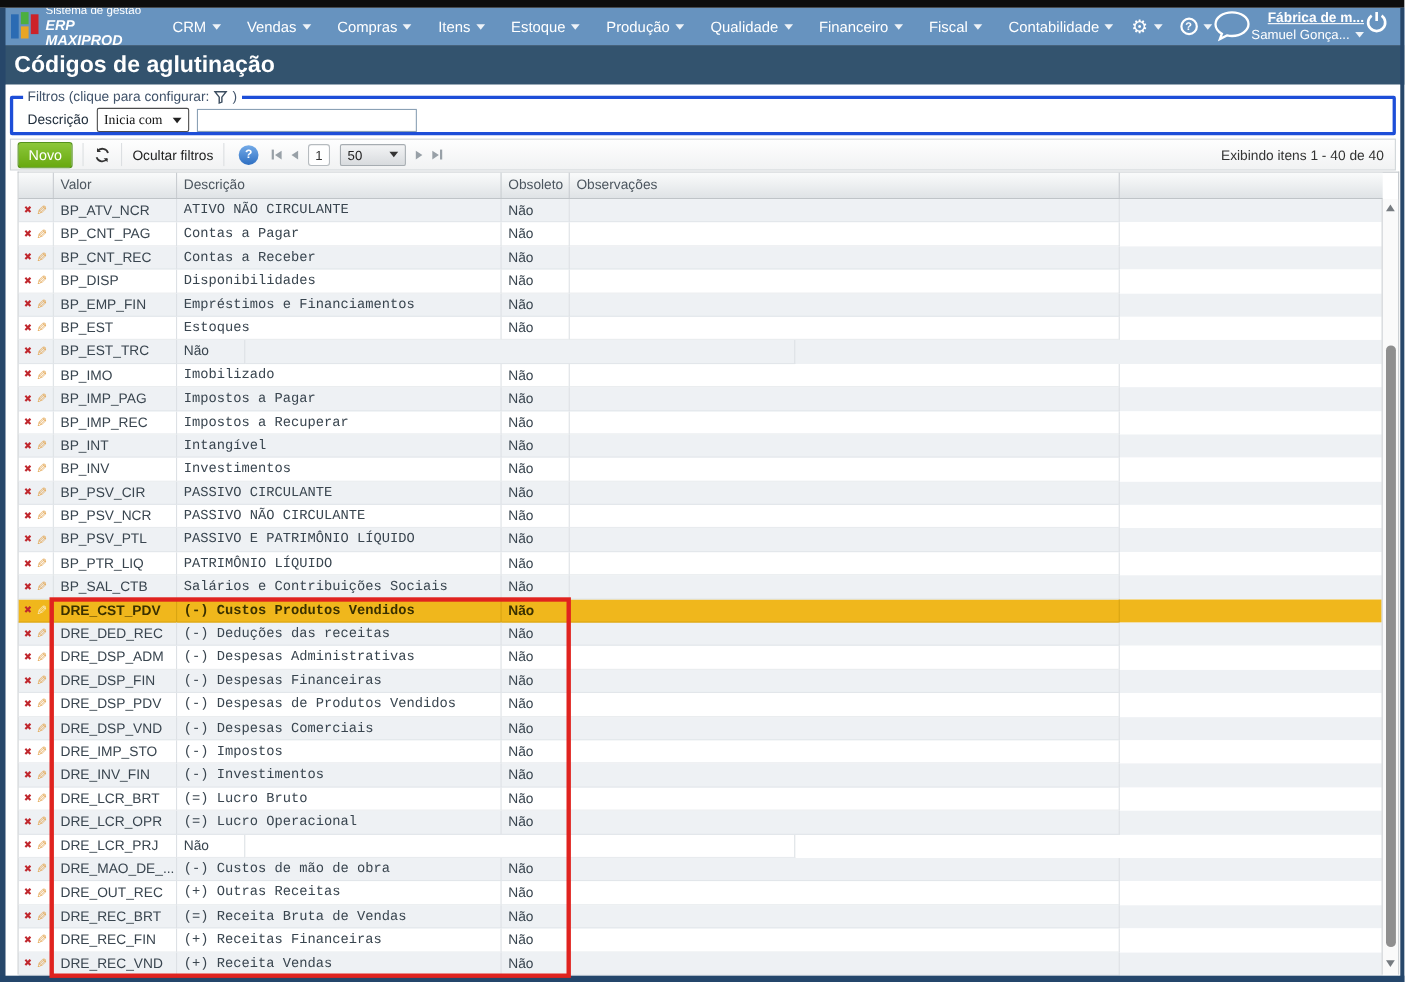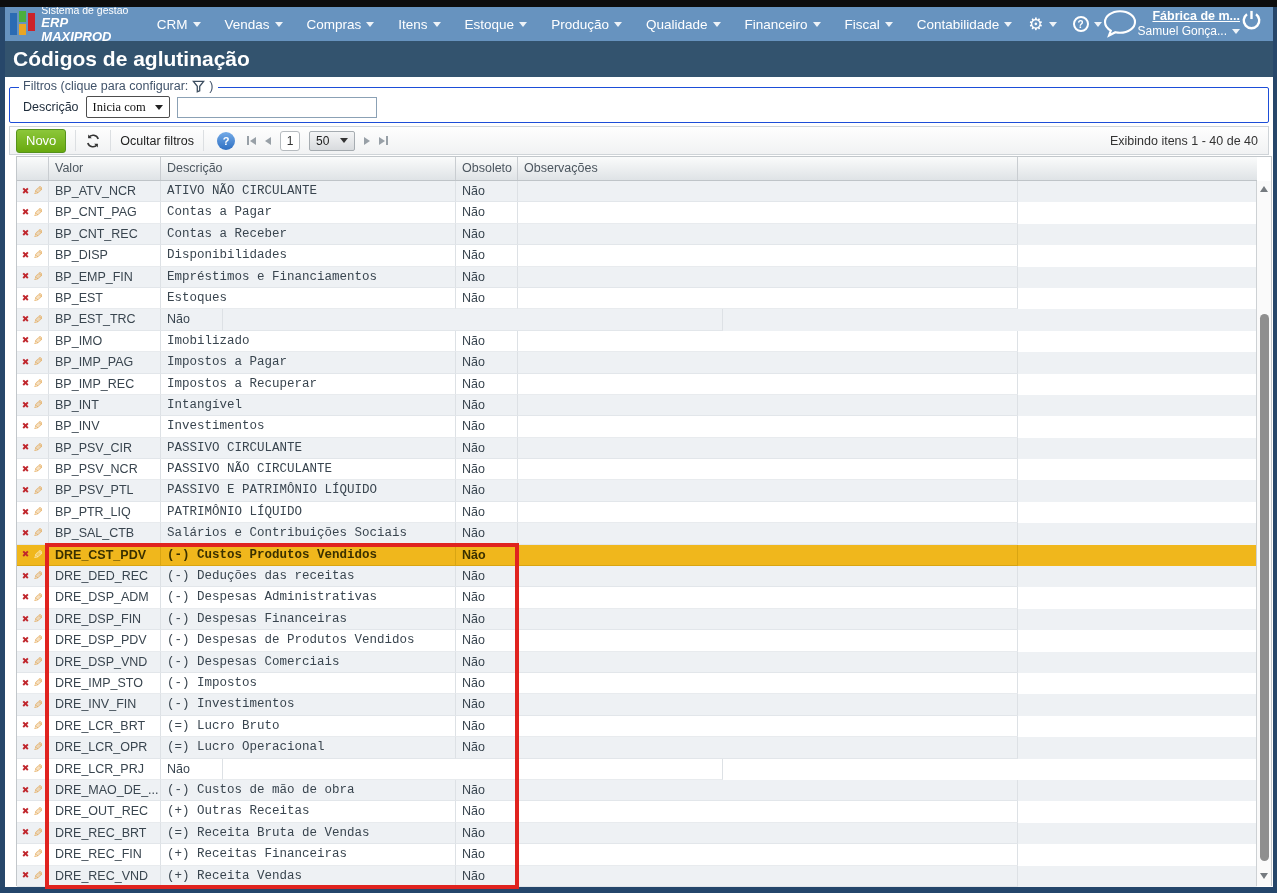--- a/index.html
+++ b/index.html
@@ -36,42 +36,42 @@
   .company-link { font-size:12.5px; text-decoration:underline; font-weight:bold; cursor:pointer; white-space:nowrap; }
   .username { font-size:12px; display:flex; align-items:center; gap:5px; justify-content:flex-end; cursor:pointer; white-space:nowrap; }
 
   
   .titlebar { position:absolute; top:41px; left:0; width:100%; height:36px; background:#33536e; color:#fff; display:flex; align-items:center; padding-left:13px; font-size:21px; font-weight:bold; }
 
   
   .content { position:absolute; top:77px; left:5px; width:1268px; height:810px; background:#fff; }
 
   
-  .filters { position:relative; margin:10px 4px 0 4px; height:36px; border:1px solid #1d4ed8; border-radius:2px; }
+  .filters { position:relative; margin:10px 4px 0 4px; height:36px; border:3px solid #1d4ed8; border-radius:2px; }
   .filters-legend { position:absolute; top:-9px; left:9px; background:#fff; padding:0 4px; font-size:12.5px; color:#41536a; display:flex; align-items:center; gap:4px; cursor:pointer; }
   .filters-row { display:flex; align-items:center; gap:7px; padding:8px 0 0 13px; }
   .filter-label { font-size:12.5px; color:#1d2b3a; }
   .select-ctrl { display:flex; align-items:center; gap:9px; height:22px; padding:0 6px; border:1px solid #4d4d4d; border-radius:2px; background:#fff; font-size:12.5px; color:#111; cursor:pointer;font-family:Liberation Serif, serif; }
   .select-ctrl .caret-dk { width:0;height:0;border-left:4px solid transparent;border-right:4px solid transparent;border-top:5px solid #222; }
   .filter-input { width:200px; height:21px; border:1px solid #8ba1b5; background:#fff; font-size:12.5px; padding:0 4px; }
 
   
   .toolbar { display:flex; align-items:center; margin:3px 4px 0 4px; height:29px; border:1px solid #cfd4d8; background:linear-gradient(#fefefe,#f1f2f3); padding:0 6px; }
   .tsep { width:1px; align-self:stretch; background:#dcdfe2; margin:3px 9px; }
   .btn-novo { padding:3px 9px 4px; background:linear-gradient(#8cc73a,#68a90f); border:1px solid #55921c; border-radius:3px; color:#fff; font-weight:normal; font-size:13px; cursor:pointer; }
   .refresh-btn { display:flex; align-items:center; cursor:pointer; }
   .hide-filters { font-size:12.5px; color:#222; cursor:pointer; white-space:nowrap; }
   .help-tb { width:18px; height:18px; border-radius:50%; background:linear-gradient(#74abe8,#2e6fc2); color:#fff; font-weight:bold; font-size:11px; display:flex; align-items:center; justify-content:center; cursor:pointer; margin:0 4px; }
   .pager { display:flex; align-items:center; gap:9px; margin-left:8px; }
   .pgbtn { display:flex; align-items:center; gap:1px; cursor:pointer; }
   .tri-l { width:0;height:0;border-top:4.5px solid transparent;border-bottom:4.5px solid transparent;border-right:6px solid #98a0a7; }
   .tri-r { width:0;height:0;border-top:4.5px solid transparent;border-bottom:4.5px solid transparent;border-left:6px solid #98a0a7; }
   .pgbar { width:2px; height:9px; background:#98a0a7; }
   .page-num { min-width:20px; height:20px; border:1px solid #b6bbbf; border-radius:3px; background:#fff; font-size:12px; color:#333; display:flex; align-items:center; justify-content:center; padding:0 4px; }
-  .page-size { width:46px; height:20px; border:1px solid #a6acb1; border-radius:2px; background:linear-gradient(#f3f4f5,#d8dbde); font-size:12px; color:#222; display:flex; align-items:center; justify-content:space-between; padding:0 6px; cursor:pointer; }
+  .page-size { width:60px; height:20px; border:1px solid #a6acb1; border-radius:2px; background:linear-gradient(#f3f4f5,#d8dbde); font-size:12px; color:#222; display:flex; align-items:center; justify-content:space-between; padding:0 6px; cursor:pointer; }
   .page-size .caret-dk { width:0;height:0;border-left:4px solid transparent;border-right:4px solid transparent;border-top:5px solid #333; }
   .items-info { margin-left:auto; font-size:12.5px; color:#333; padding-right:4px; white-space:nowrap; }
 
   
   .grid { position:relative; margin:1px 0 0 11px; width:1256px; height:730px; border:1px solid #c2c7cb; border-bottom:none; background:#fff; }
   .grid-header { display:flex; width:1240px; height:24px; background:linear-gradient(#fafbfb,#dfe3e6); border-bottom:1px solid #bfc4c8; }
   .hc { font-size:12.5px; color:#4c565f; line-height:23px; padding-left:6px; border-right:1px solid #c9cdd1; cursor:pointer; overflow:hidden; white-space:nowrap; }
   .hc.icons { width:32px; }
   .hc.valor { width:112px; }
   .hc.desc { width:295px; }

